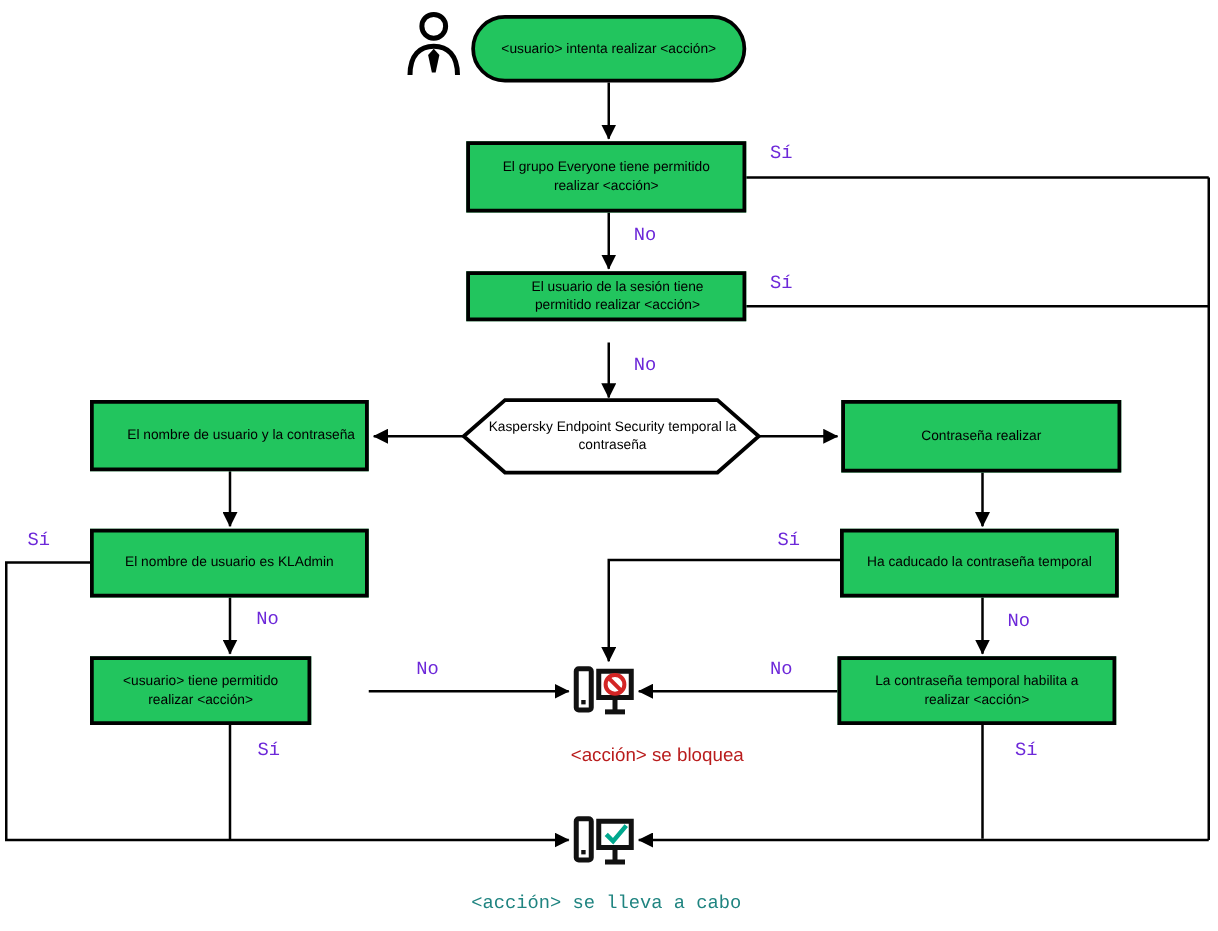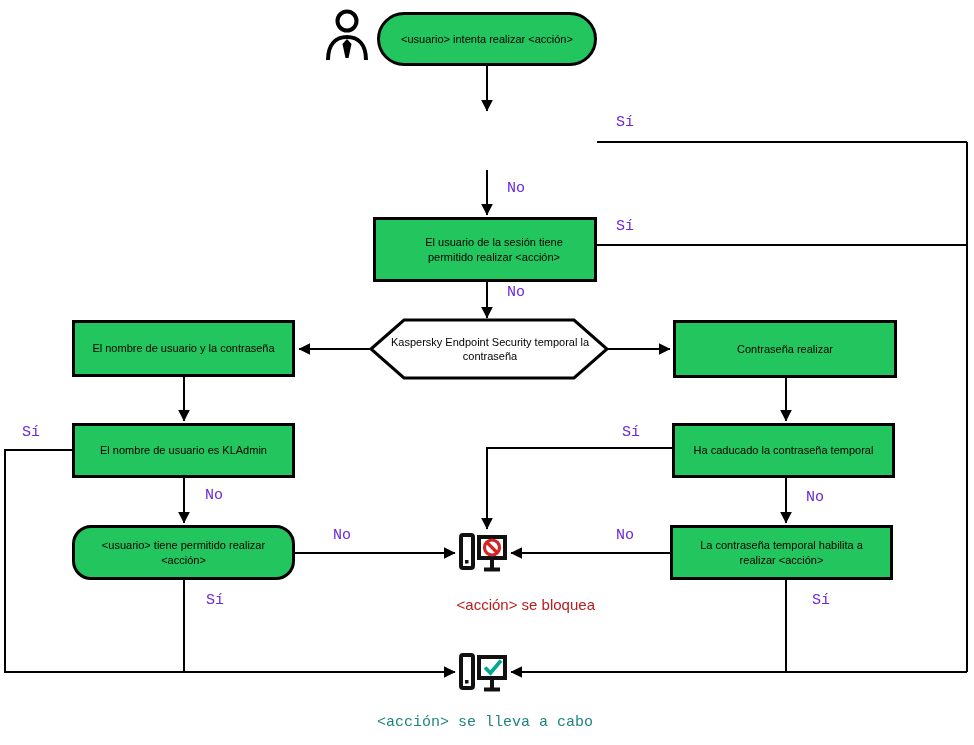--- a/index.html
+++ b/index.html
@@ -91,42 +91,45 @@
       <g fill="none" stroke-width="3.6">
         <path d="M26,14.5 L31.5,20 L42,7.5" stroke="#00a88e"></path>
       </g>
     </g>
   </svg>
 
   <div class="node stadium" style="left:377px;top:12px;width:220px;height:54px;">
     <span>&lt;usuario&gt; intenta realizar &lt;acción&gt;</span>
   </div>
 
+  <div class="node" style="left:373px;top:113px;width:224px;height:57px;">
+    <span>El grupo Everyone tiene permitido realizar &lt;acción&gt;</span>
+  </div>
 
-  <div class="node" style="left:373px;top:217px;width:224px;height:65px;padding-left:26px;">
+  <div class="node" style="left:373px;top:217px;width:224px;height:40px;padding-left:26px;">
     <span>El usuario de la sesión tiene permitido realizar &lt;acción&gt;</span>
   </div>
 
   <div class="hexlabel" style="left:389px;top:322px;width:202px;height:54px;">
     <span>Kaspersky Endpoint Security temporal la contraseña</span>
   </div>
 
-  <div class="node" style="left:72px;top:320px;width:223px;height:57px;">
+  <div class="node" style="left:72px;top:320px;width:223px;height:57px;justify-content:flex-end;">
     <span>El nombre de usuario y la contraseña</span>
   </div>
 
   <div class="node" style="left:673px;top:320px;width:224px;height:58px;">
     <span>Contraseña realizar</span>
   </div>
 
   <div class="node" style="left:72px;top:423px;width:223px;height:55px;">
     <span>El nombre de usuario es KLAdmin</span>
   </div>
 
-  <div class="node" style="left:72px;top:525px;width:223px;height:55px;border-radius:19px;">
+  <div class="node" style="left:72px;top:525px;width:177px;height:55px;">
     <span>&lt;usuario&gt; tiene permitido realizar &lt;acción&gt;</span>
   </div>
 
   <div class="node" style="left:672px;top:423px;width:223px;height:55px;">
     <span>Ha caducado la contraseña temporal</span>
   </div>
 
   <div class="node" style="left:670px;top:525px;width:223px;height:55px;">
     <span>La contraseña temporal habilita a realizar &lt;acción&gt;</span>
   </div>

